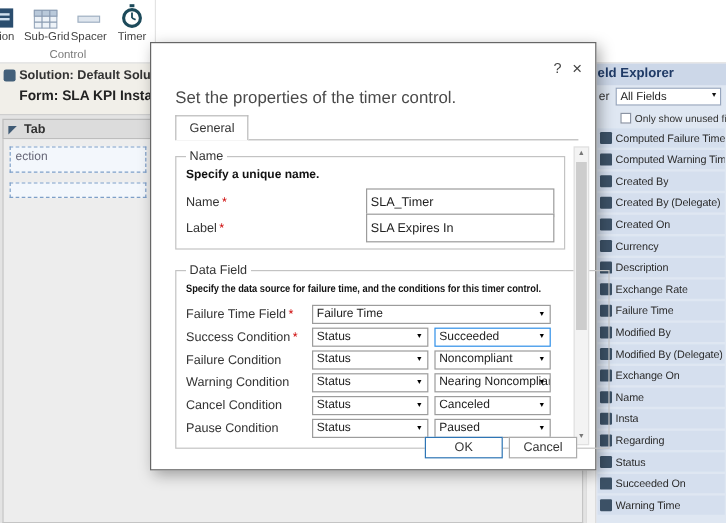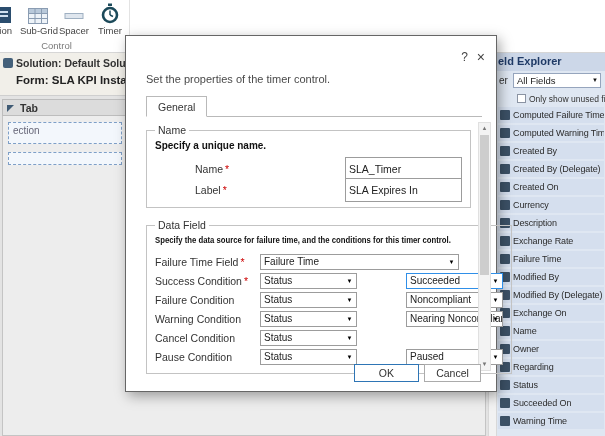--- a/index.html
+++ b/index.html
@@ -55,42 +55,42 @@
   .fx-item { height:16px; margin-bottom:2px; background:#d5dfee; display:flex; align-items:center; gap:3px; padding-left:2px; cursor:pointer; }
   .fx-icon { width:10px; height:10px; background:#3c5166; border-radius:1px; flex:none; }
   .fx-label { font-size:9px; letter-spacing:-0.1px; color:#2b2b2b; white-space:nowrap; overflow:hidden; }
 
   
   .dialog { position:absolute; left:125px; top:35px; width:372px; height:357px; background:#fff;
             border:1px solid #666; box-shadow:3px 4px 12px rgba(0,0,0,0.35); z-index:5; }
   .dlg-title { position:absolute; left:20px; top:10px; font-size:17px; font-weight:400; color:#2b2b2b; }
   .dlg-help  { position:absolute; right:28px; top:14px; font-size:12px; color:#444; cursor:pointer; }
   .dlg-close { position:absolute; right:11px; top:13px; font-size:14px; color:#444; cursor:pointer; }
-  .dlg-sub { position:absolute; left:20px; top:37px; font-size:11px; color:#4a4a4a; }
+  .dlg-sub { position:absolute; left:20px; top:37px; font-size:14px; color:#4a4a4a; }
   .tabstrip { position:absolute; left:20px; top:60px; right:14px; height:21px; border-bottom:1px solid #b9b9b9; }
   .tab-general { position:absolute; left:0; bottom:-1px; height:21px; padding:4px 11px 0; background:#fff;
                  border:1px solid #b9b9b9; border-bottom:1px solid #fff; font-size:10.5px; color:#333; cursor:pointer; }
   .dlg-content { position:absolute; left:20px; top:88px; width:325px; }
   fieldset.grp { border:1px solid #c3c3c3; padding:3px 8px 7px; margin-bottom:11px; }
   fieldset.grp legend { font-size:10.5px; color:#333; padding:0 3px; }
   .instr { font-size:10px; font-weight:bold; color:#111; margin:1px 0 7px; white-space:nowrap; }
   .instr-long { font-size:9px; transform:scaleX(0.86); transform-origin:0 50%; }
   .nrow { display:flex; align-items:center; height:21px; }
-  .nrow .lab { flex:0 0 150px; font-size:10.5px; color:#333;margin-left:40px; }
+  .nrow .lab { flex:0 0 150px; font-size:10.5px; color:#333; }
   .req { color:#c00; margin-left:2px; font-size:10.5px; }
   .tinput { flex:1; height:15px; border:1px solid #9c9c9c; background:#fff; font-size:10.5px; color:#222;
             display:flex; align-items:center; padding:11px 3px; cursor:text; }
   .ds-row { display:flex; align-items:center; height:19px; }
   .ds-row .lab { flex:0 0 105px; font-size:10.5px; color:#333; white-space:nowrap; }
   .sel { position:relative; height:16px; border:1px solid #9c9c9c; background:#fff; display:flex; align-items:center;
          font-size:10px; color:#222; padding:0 13px 0 3px; cursor:pointer; white-space:nowrap; overflow:hidden; }
   .sel .arrow { position:absolute; right:1px; top:0; bottom:0; width:11px; display:flex; align-items:center; justify-content:center;
                 font-size:6px; color:#000; }
   .sel1 { width:97px; margin-right:5px; }
-  .sel2 { width:97px;margin-left:44px; }
+  .sel2 { width:97px; }
   .wide { width:199px; }
   .focused { border:1px solid #2f8fe8; }
   .dlg-buttons { position:absolute; right:15px; bottom:9px; display:flex; gap:5px; }
   .btn { height:18px; background:#fff; border:1px solid #ababab; font-size:10.5px; color:#333;
          display:flex; align-items:center; justify-content:center; cursor:pointer; }
   .btn-ok { border-color:#2e75b5; min-width:34px; padding:0 24px; }
   .btn-cancel { min-width:57px; padding:0 8px; }
   .dlg-scroll { position:absolute; right:5px; top:86px; width:13px; height:249px; background:#f3f3f3; border:1px solid #e0e0e0; }
   .dlg-scroll .arr { height:11px; font-size:6px; color:#777; text-align:center; line-height:11px; cursor:pointer; }
   .dlg-scroll .arr.down { position:absolute; bottom:0; left:0; right:0; }
@@ -236,21 +236,21 @@
         <div class="fx-item">
         <span class="fx-icon"></span>
         <span class="fx-label">Exchange On</span>
       </div>
         <div class="fx-item">
         <span class="fx-icon"></span>
         <span class="fx-label">Name</span>
       </div>
         <div class="fx-item">
         <span class="fx-icon"></span>
-        <span class="fx-label">Owner</span>
+        <span class="fx-label">Insta</span>
       </div>
         <div class="fx-item">
         <span class="fx-icon"></span>
         <span class="fx-label">Regarding</span>
       </div>
         <div class="fx-item">
         <span class="fx-icon"></span>
         <span class="fx-label">Status</span>
       </div>
         <div class="fx-item">
@@ -335,20 +335,24 @@
             <span class="arrow">▼</span>
           </span>
         </div>
 
         <div class="ds-row">
           <span class="lab"><span>Cancel Condition</span><span class="req"></span></span>
           <span class="sel sel1">
             <span>Status</span>
             <span class="arrow">▼</span>
           </span>
+          <span class="sel sel2">
+            <span>Canceled</span>
+            <span class="arrow">▼</span>
+          </span>
         </div>
 
         <div class="ds-row">
           <span class="lab"><span>Pause Condition</span><span class="req"></span></span>
           <span class="sel sel1">
             <span>Status</span>
             <span class="arrow">▼</span>
           </span>
           <span class="sel sel2">
             <span>Paused</span>

